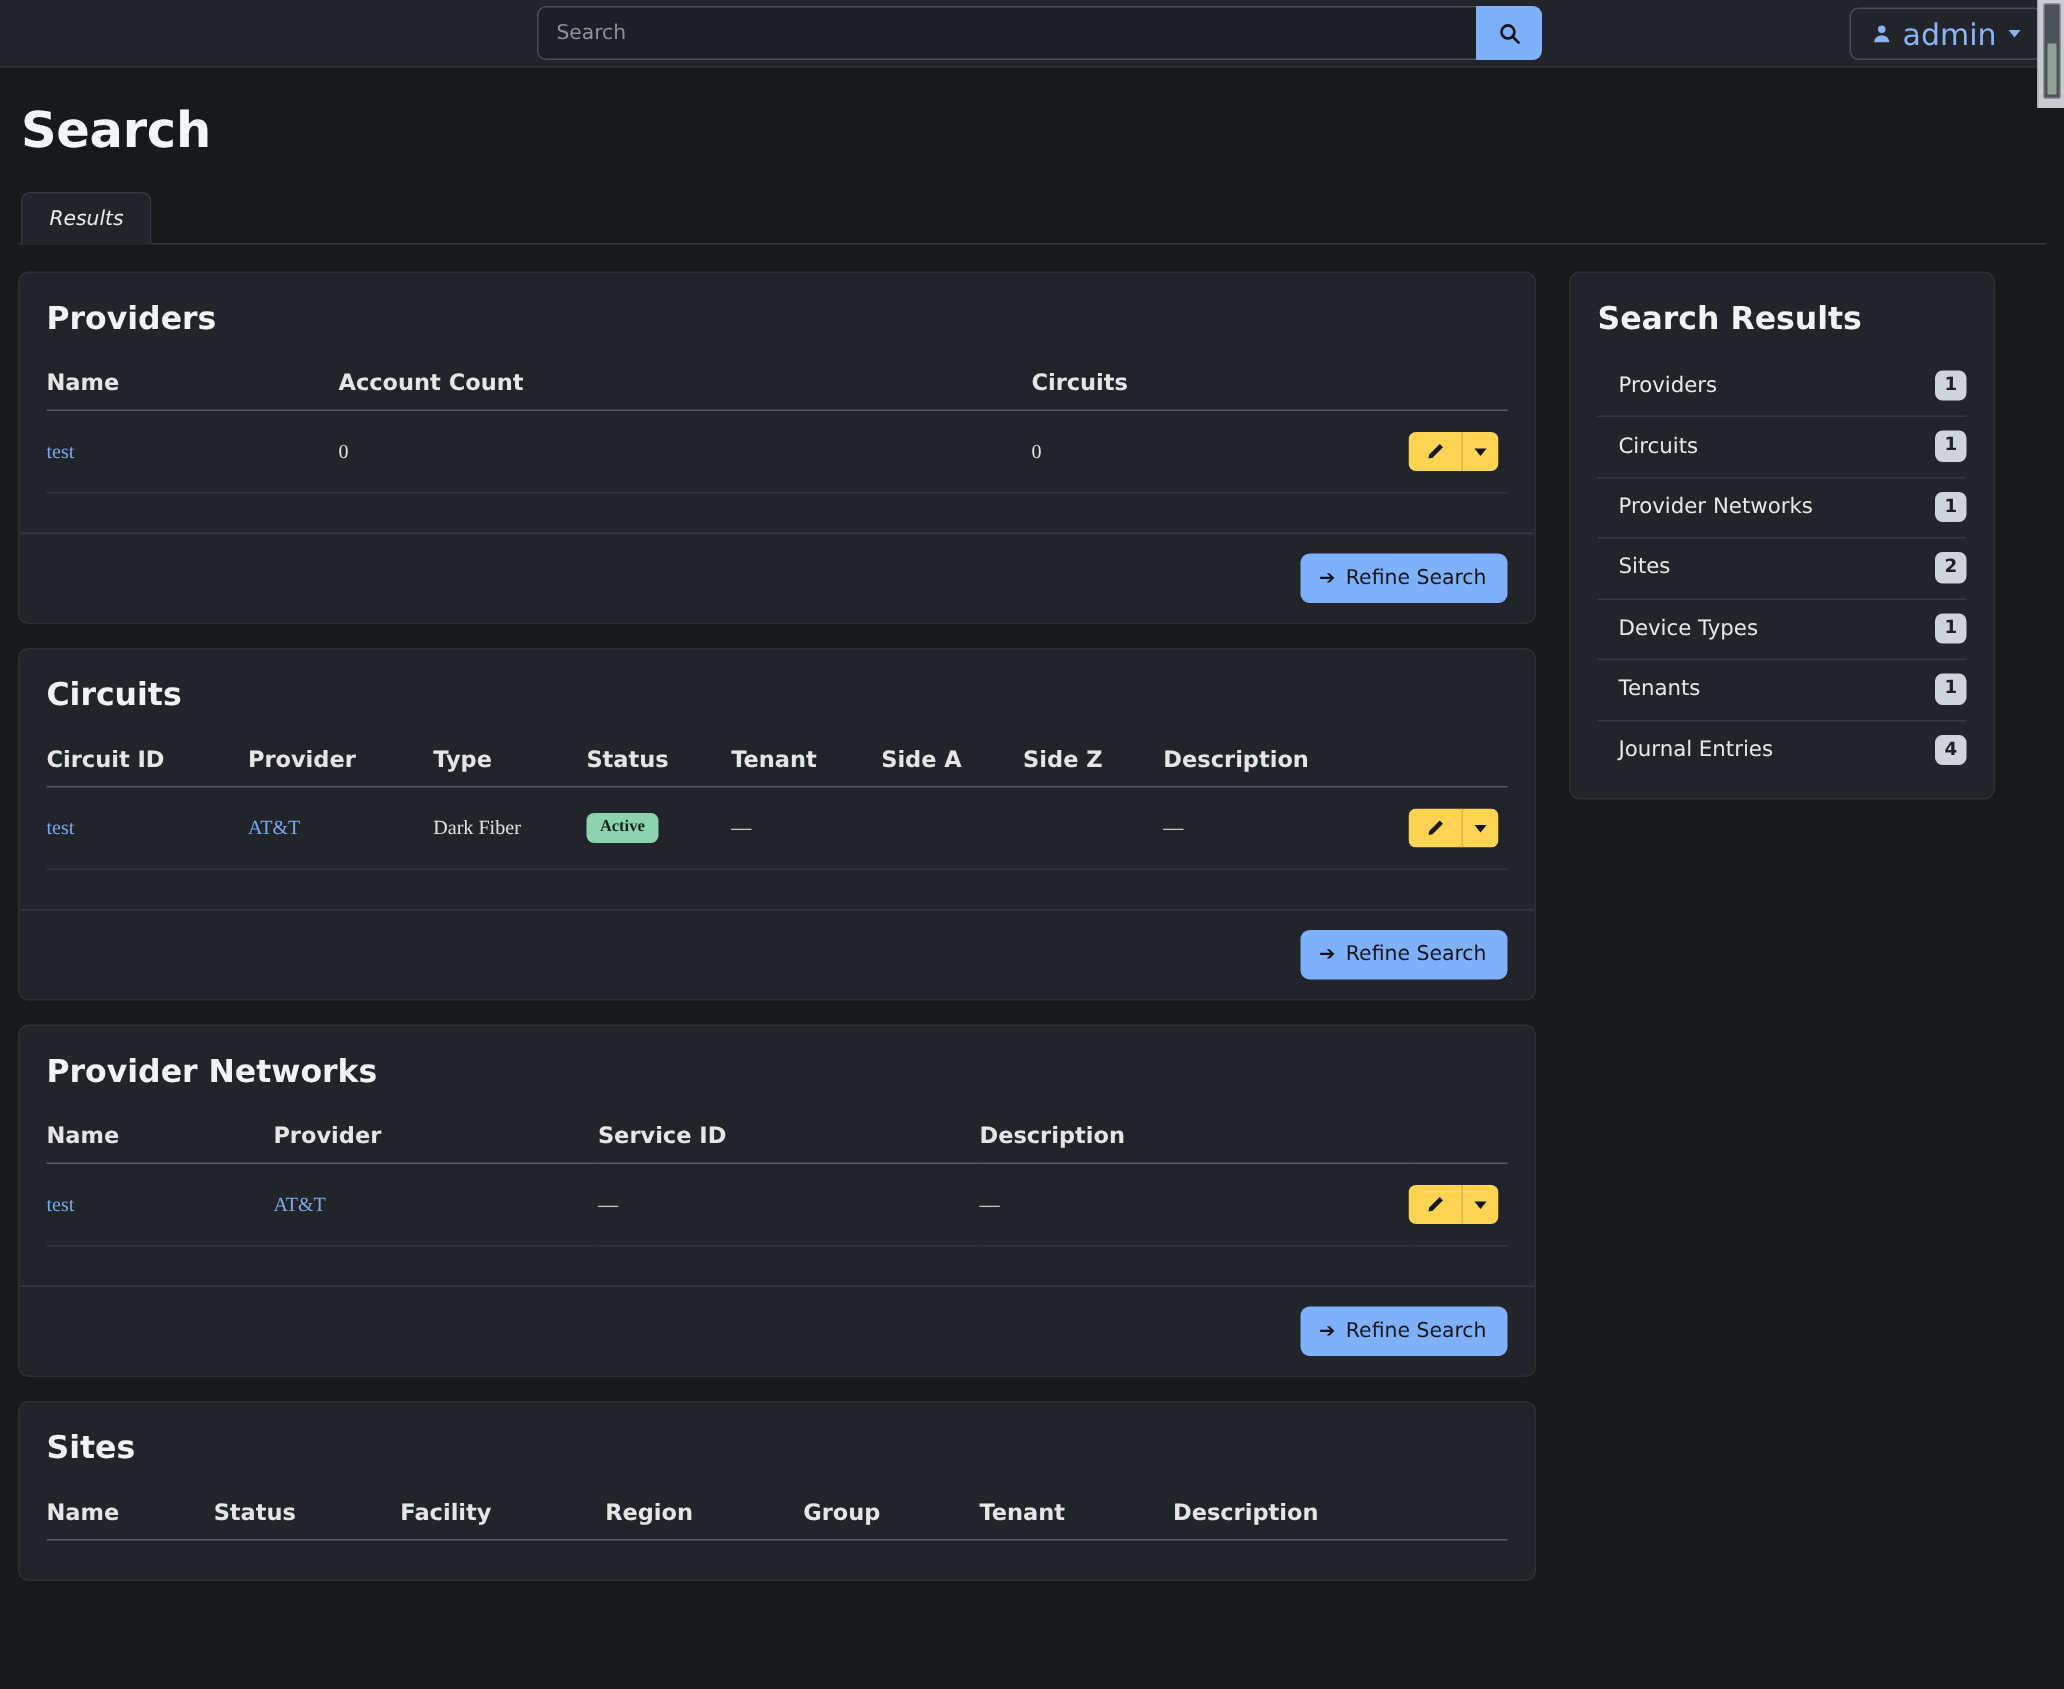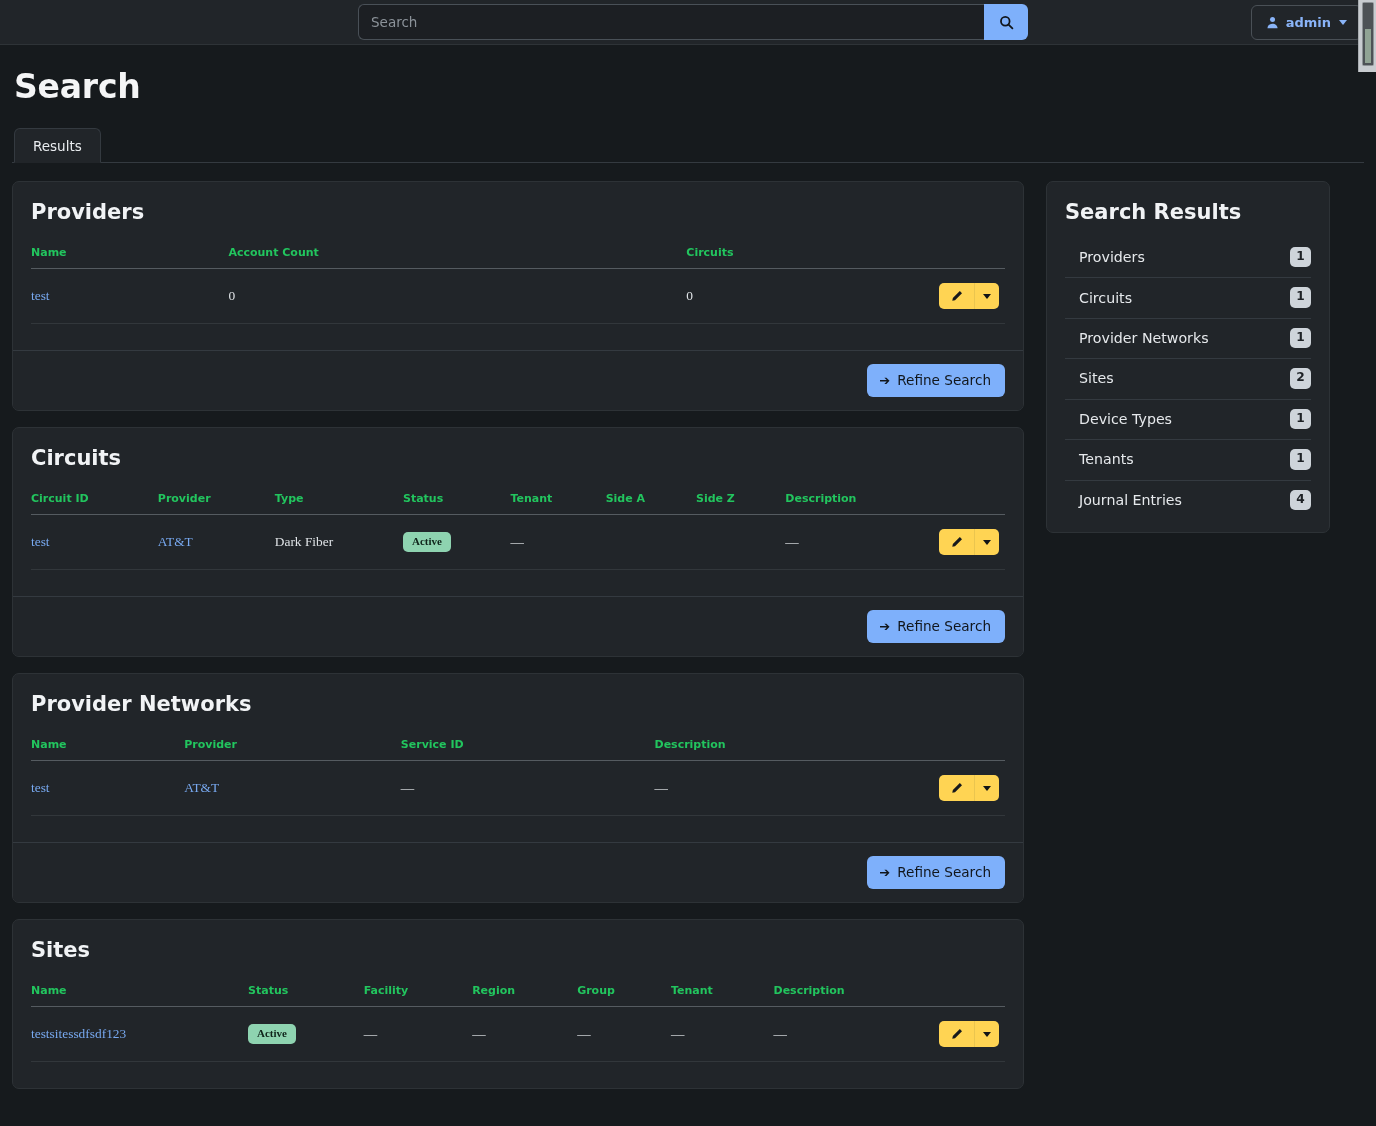--- a/index.html
+++ b/index.html
@@ -62,21 +62,21 @@
     height: 35px;
     padding: 0 14px;
     border: 1px solid #4a5056;
     border-radius: 6px;
     display: flex;
     align-items: center;
     gap: 7px;
     background: transparent;
     cursor: pointer;
   }
-  .user-menu .uname { color: #8ab4f8; font-size: 13px; font-weight: bold; }
+  .user-menu .uname { color: #8ab4f8; font-size: 20px; }
   .user-menu .person { color: #8ab4f8; display: flex; }
   .user-menu .caret {
     width: 0; height: 0;
     border-left: 4px solid transparent;
     border-right: 4px solid transparent;
     border-top: 5px solid #8ab4f8;
     margin-left: 1px;
   }
 
   
@@ -128,20 +128,21 @@
   .tab {
     padding: 9px 18px 8px 18px;
     font-size: 13.5px;
     color: #e9ecef;
     background: #212529;
     border: 1px solid #343a40;
     border-bottom: 1px solid #212529;
     border-radius: 6px 6px 0 0;
     margin-bottom: -1px;
     cursor: pointer;
+    font-style: italic;
   }
 
   .layout {
     display: flex;
     gap: 22px;
     margin-top: 18px;
     align-items: flex-start;
   }
   .col-main { width: 1012px; flex: none; }
   .col-side { width: 284px; flex: none; }
@@ -161,23 +162,23 @@
     margin: 0 0 22px 0;
   }
 
   table.results {
     width: 100%;
     border-collapse: collapse;
     font-size: 13.4px;
   }
   table.results th {
     text-align: left;
-    font-size: 11px;
+    font-size: 15px;
     font-weight: 700;
-    color: #22c55e;
+    color: #e5e5e5;
     padding: 0 6px 9px 0;
     border-bottom: 1px solid #555b60;
     white-space: nowrap;
   }
   table.results td {
     padding: 14px 6px 14px 0;
     color: #dfe3e6;
     border-bottom: 1px solid #32373b;
     vertical-align: middle;
     white-space: nowrap;
@@ -473,39 +474,20 @@
                   <th>Status</th>
                   <th>Facility</th>
                   <th>Region</th>
                   <th>Group</th>
                   <th>Tenant</th>
                   <th>Description</th>
                   <th></th>
                 </tr>
               </thead>
               <tbody>
-                <tr>
-                  <td><a href="#">testsitessdfsdf123</a></td>
-                  <td><span class="badge-status">Active</span></td>
-                  <td class="dash">—</td>
-                  <td class="dash">—</td>
-                  <td class="dash">—</td>
-                  <td class="dash">—</td>
-                  <td class="dash">—</td>
-                  <td class="actions"><div class="btn-group">
-                      <button class="btn-edit">
-                        <svg viewBox="0 0 16 16" fill="#17191c">
-                          <path d="M12.1 1.2l2.7 2.7-8.6 8.6-3.4.7.7-3.4z"></path>
-                        </svg>
-                      </button>
-                      <button class="btn-caret">
-                        <i></i>
-                      </button>
-                    </div></td>
-                </tr>
               </tbody>
             </table>
             <div class="spacer-rows"></div>
           </div>
         </div>
       </div>
 
     <div class="col-side">
       <div class="side-card">
         <div class="side-title">Search Results</div>

